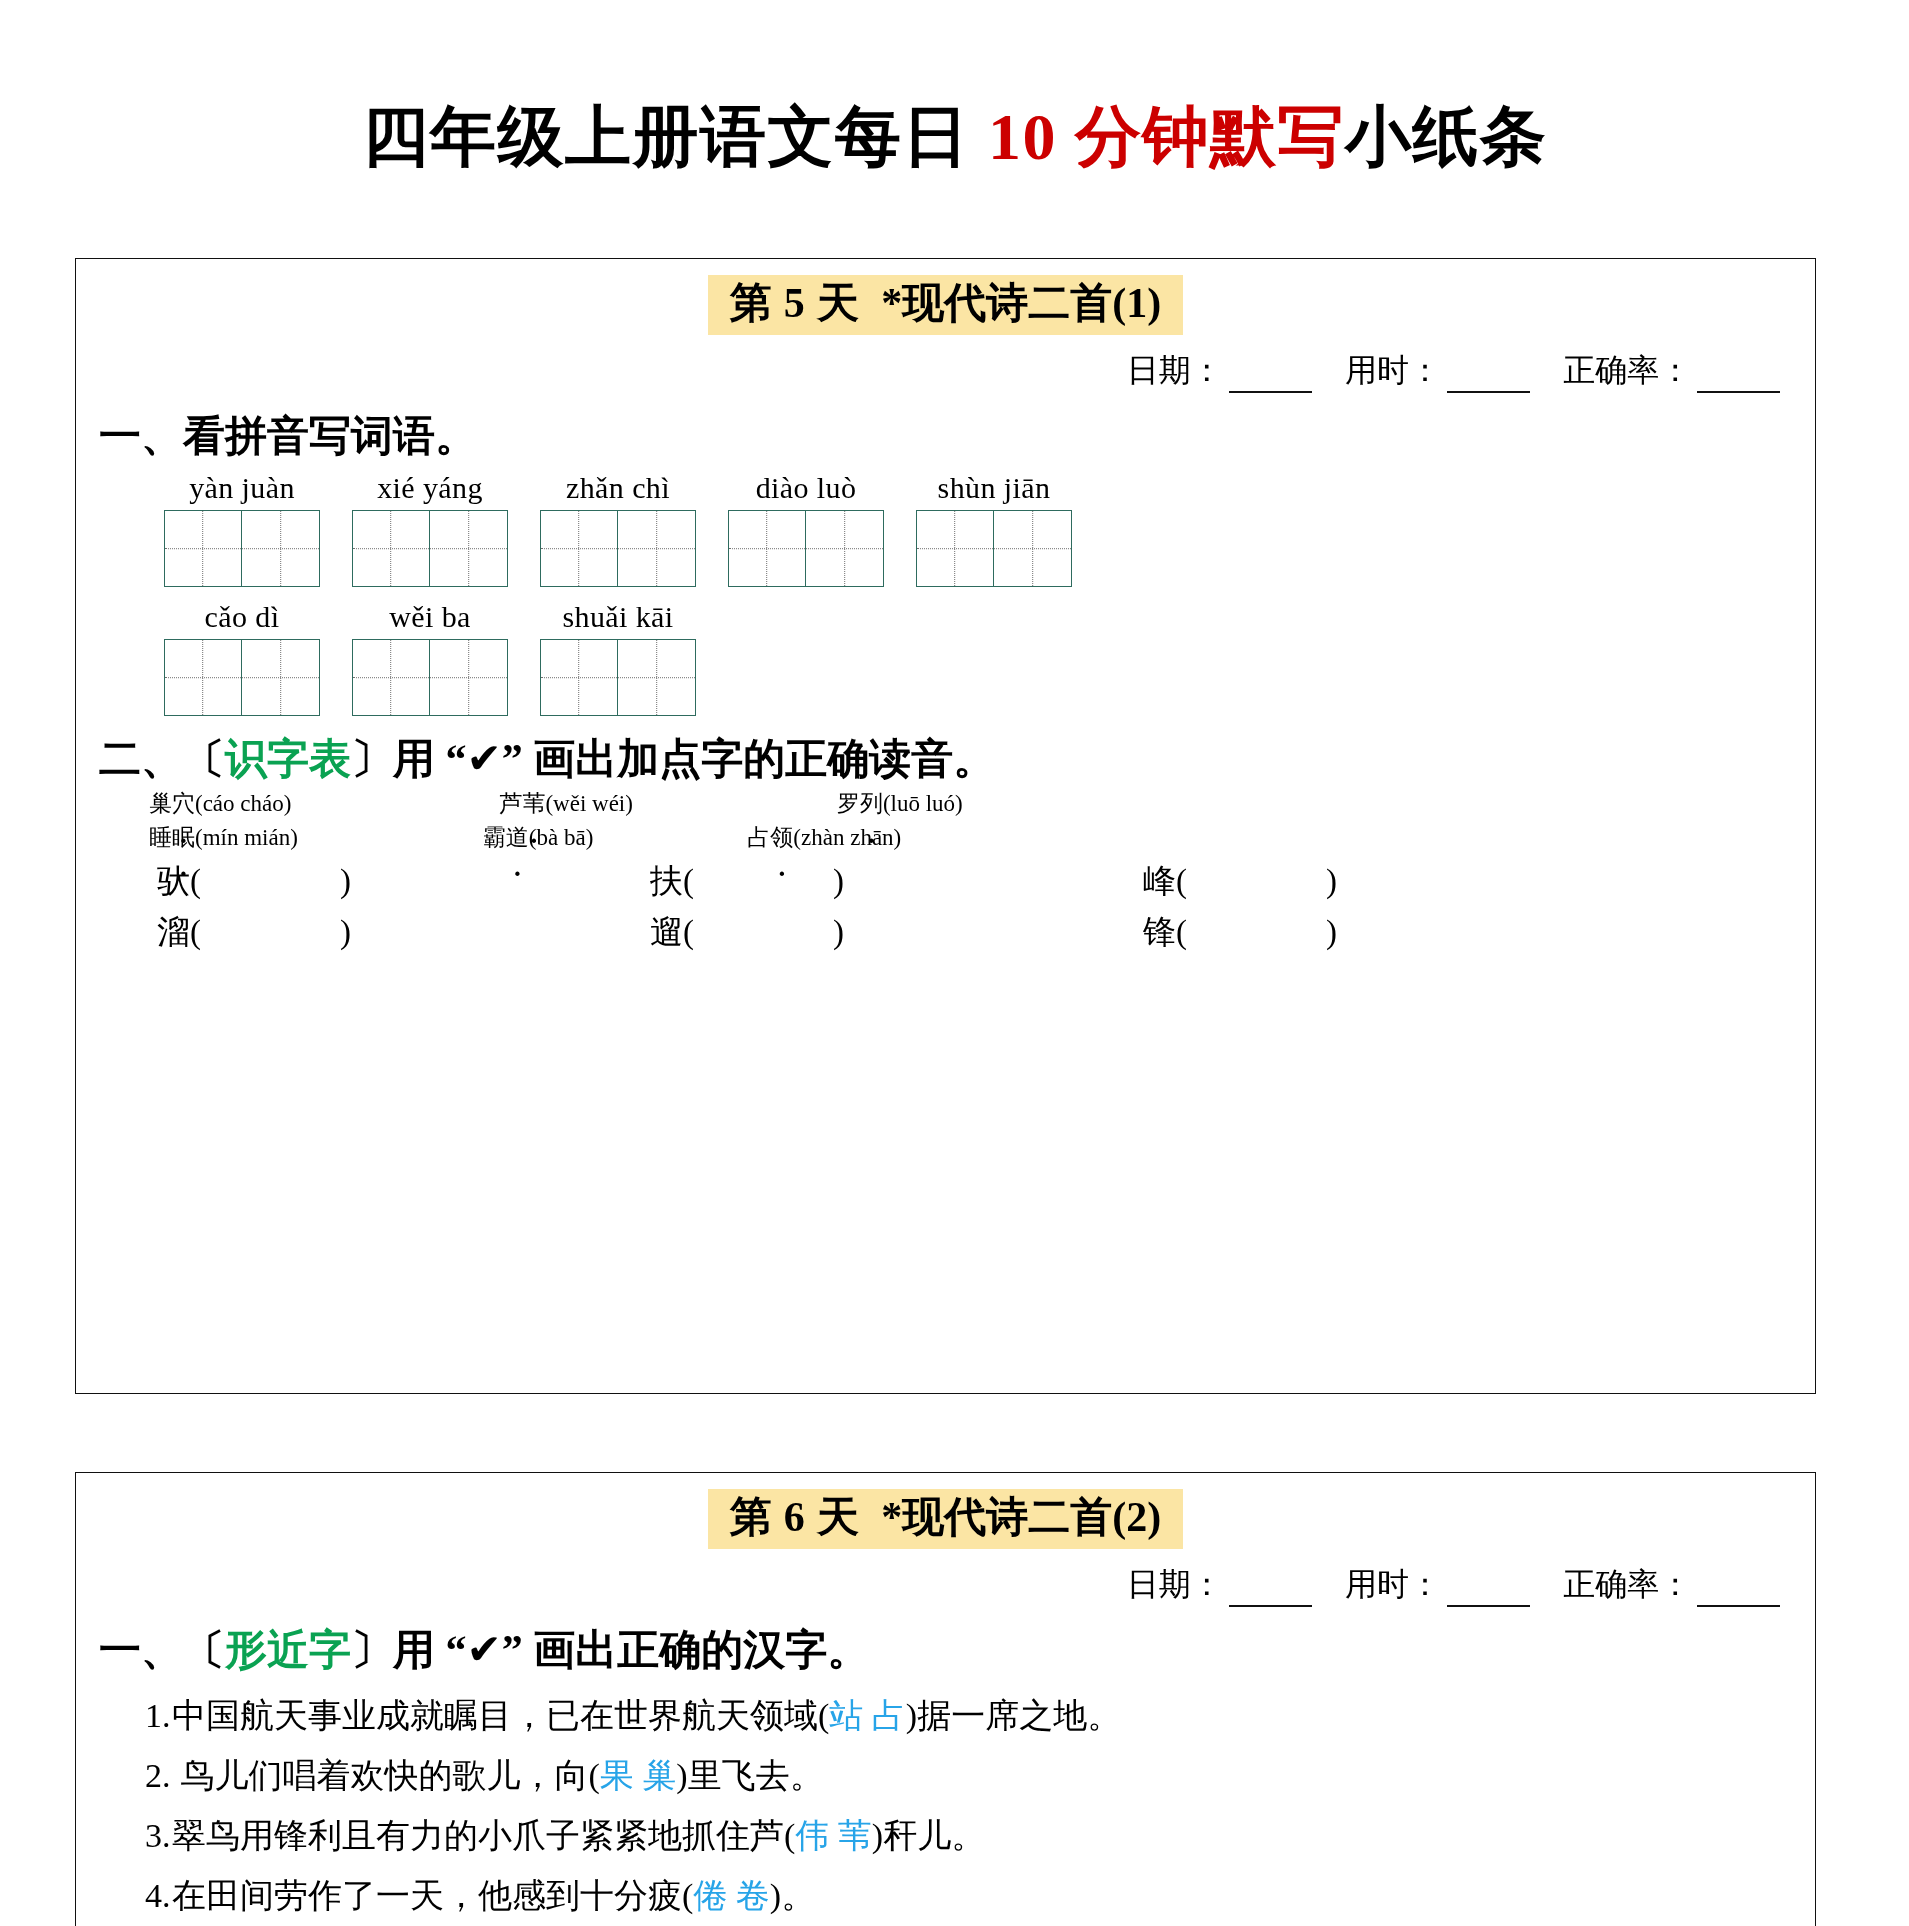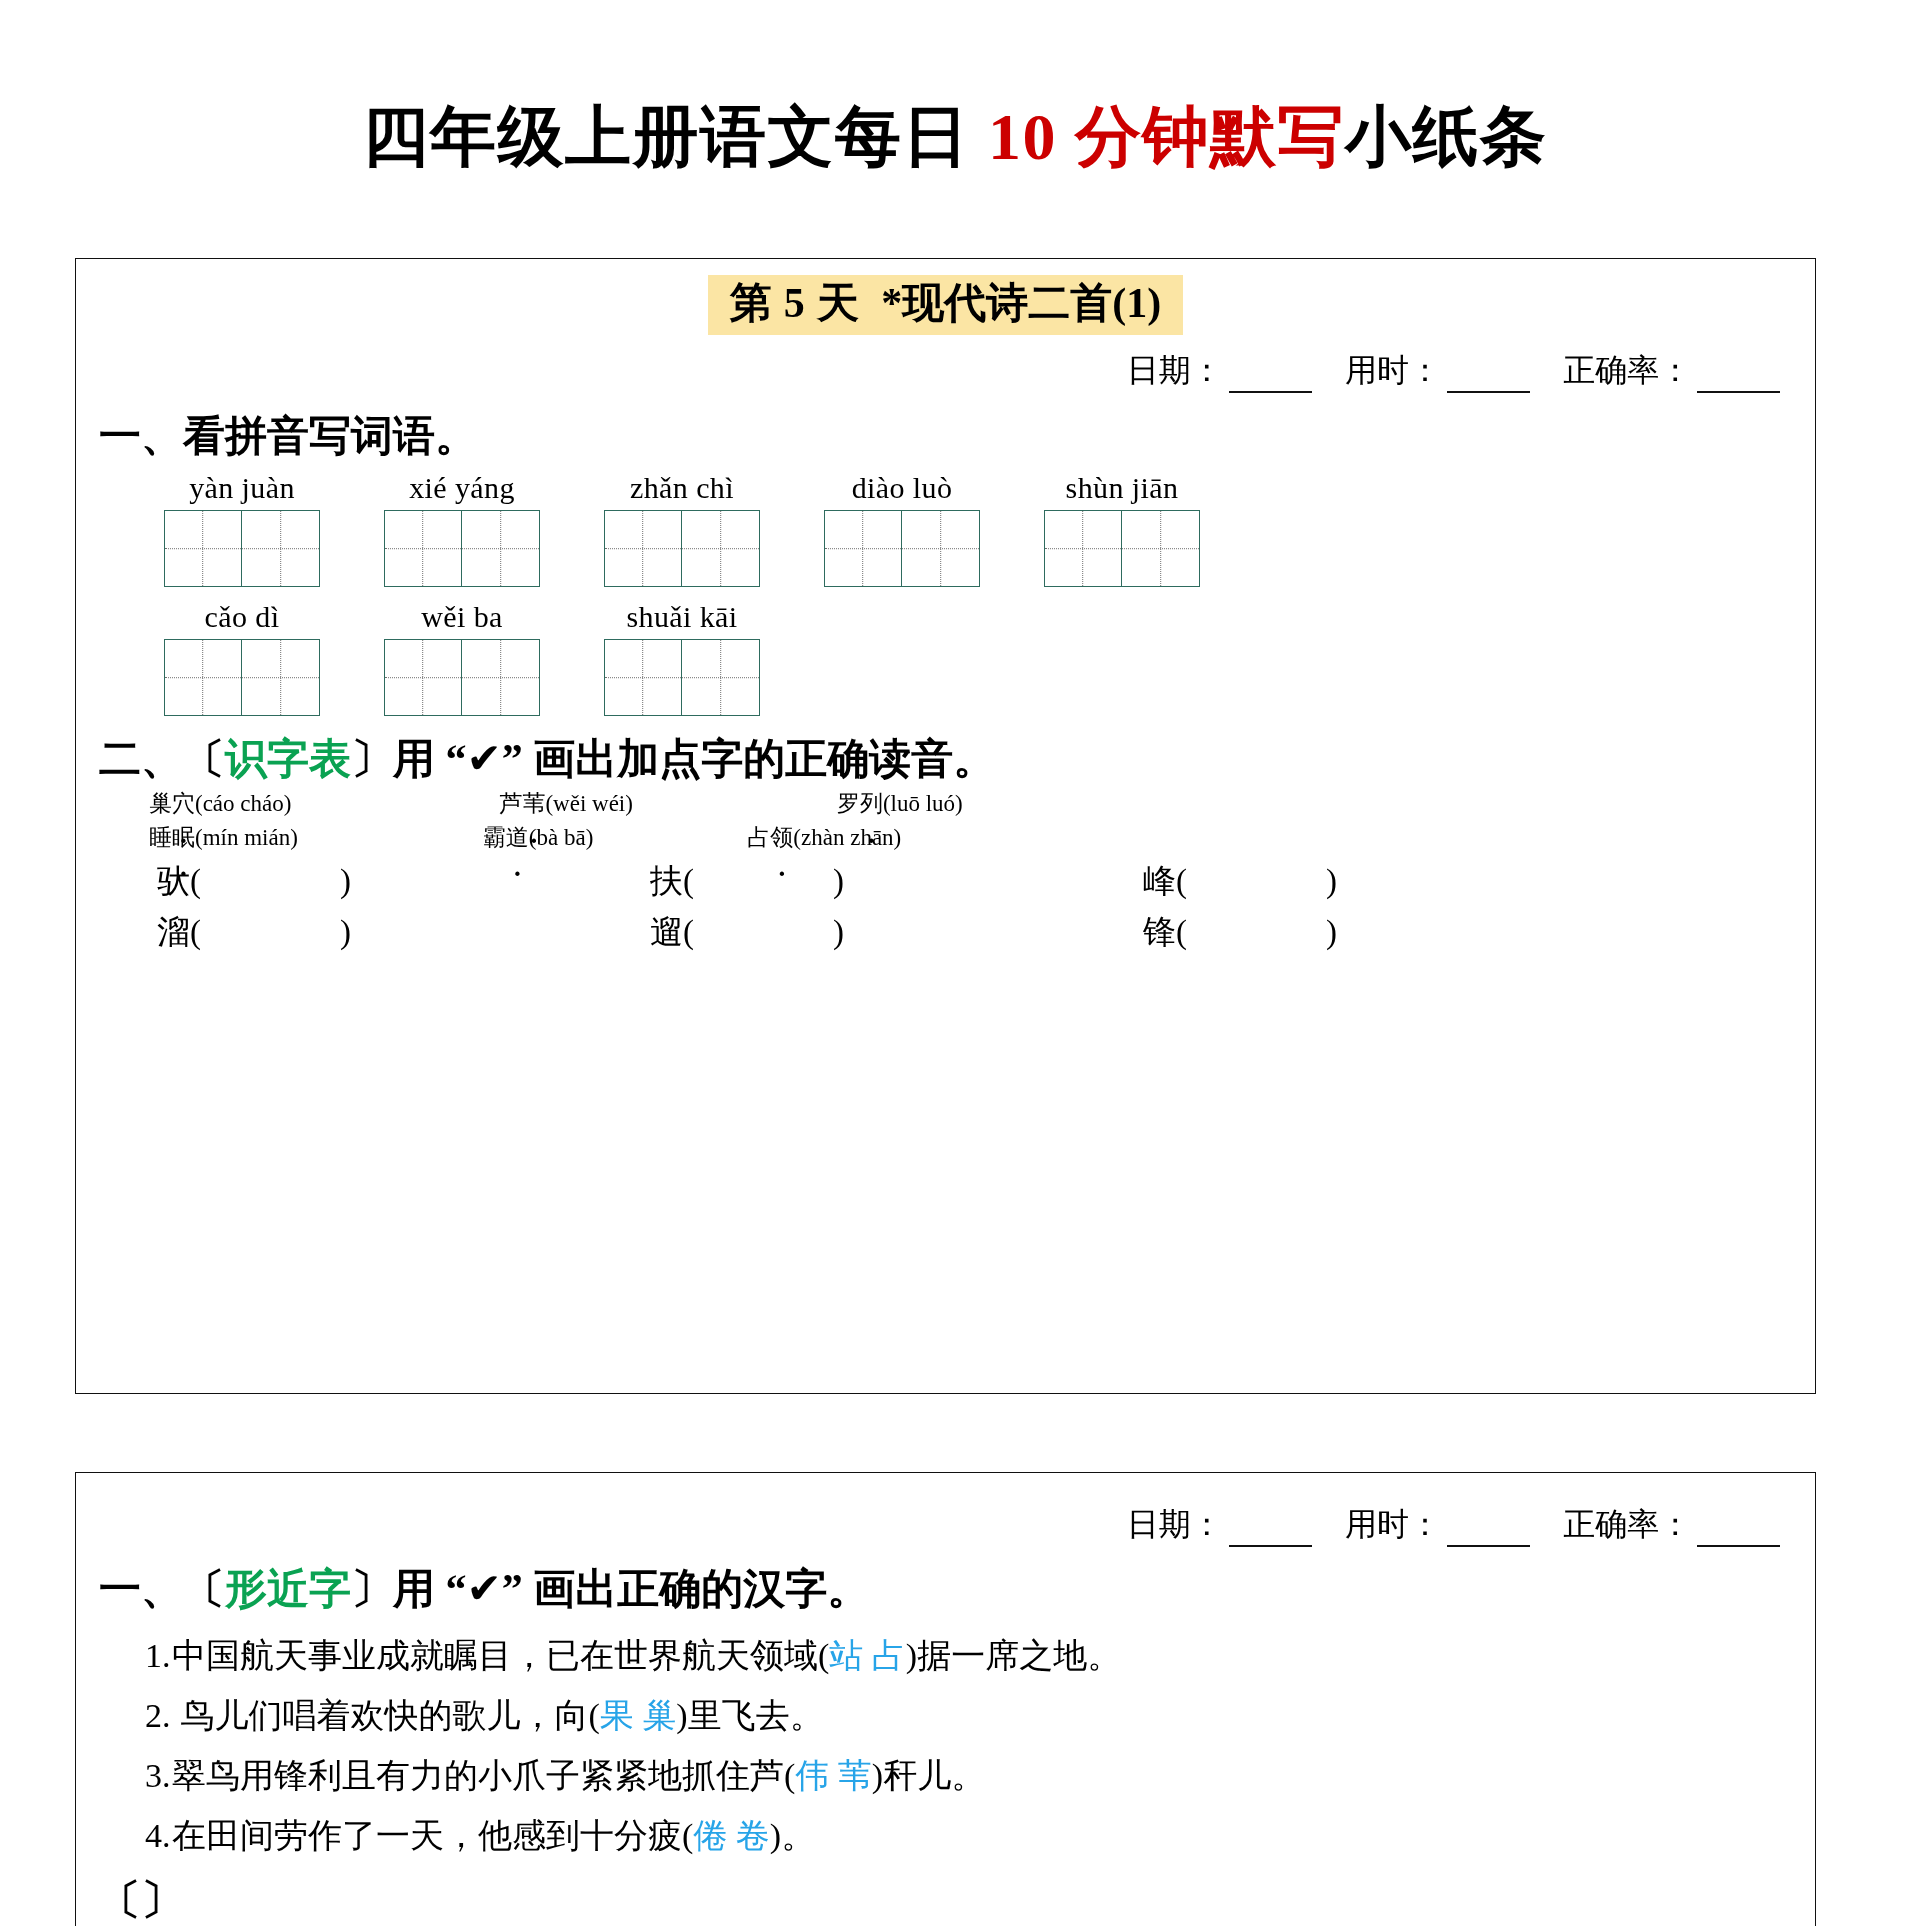--- a/index.html
+++ b/index.html
@@ -91,21 +91,21 @@
   .sec-head .tag-green { color: #0aa252; }
   .sec-head .check { font-family: "DejaVu Sans", sans-serif; font-weight: bold; }
 
   
   .py-row {
     display: flex;
     margin-top: 10px;
     padding-left: 65px;
   }
   .py-row.row2 { margin-top: 15.4px; }
-  .py-group { margin-right: 64px; }
+  .py-group { margin-right: 32px; }
   .py-group:last-child { margin-right: 0; }
   .py-text {
     font-family: "Liberation Serif", "DejaVu Serif", serif;
     font-size: 30px;
     text-align: center;
     letter-spacing: 0.4px;
     margin-bottom: 7px;
     white-space: nowrap;
     line-height: 1;
   }
@@ -316,20 +316,23 @@
       <div class="cmp-item"><span>遛(</span><span class="cmp-gap"></span><span class="paren">)</span></div>
       <div class="cmp-item"><span>锋(</span><span class="cmp-gap"></span><span class="paren">)</span></div>
     </div>
 
   </div>
 </div>
 
 <div class="card" id="card-2">
   <div class="card-inner">
 
+    <div class="day-banner-wrap">
+      <div class="day-banner"><span class="day-label">第 6 天</span><span class="day-topic">*现代诗二首(2)</span></div>
+    </div>
 
     <div class="meta-row">
       <div class="meta-item">
           <span>日期：</span>
           <span class="meta-blank"></span>
         </div>
       <div class="meta-item">
           <span>用时：</span>
           <span class="meta-blank"></span>
         </div>

